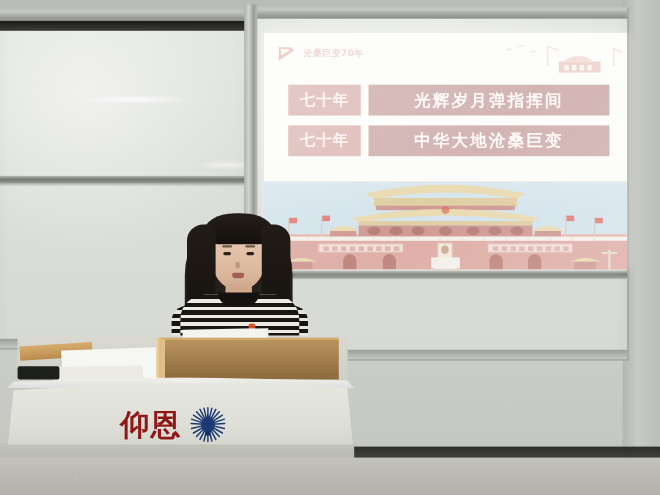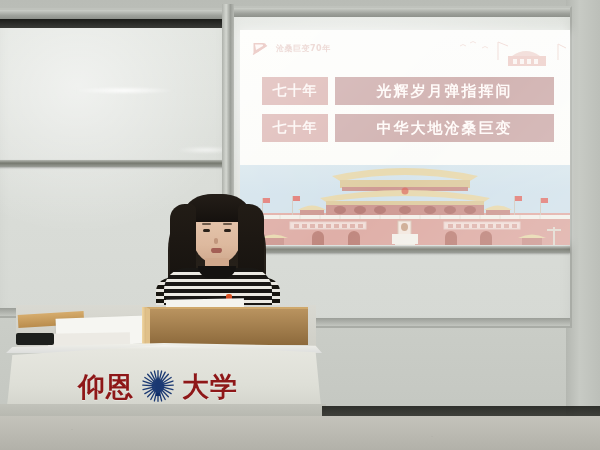--- a/index.html
+++ b/index.html
@@ -545,21 +545,20 @@
               <path d="M20 20 L3.4 14.5"></path>
               <path d="M20 20 L5.4 10.5"></path>
             <path d="M20 20 L8.5 7"></path>
               <path d="M20 20 L12 4.6"></path>
               <path d="M20 20 L16 3.4"></path>
           </g>
           <path d="M20 9 L22.4 17 L22.4 31 L17.6 31 L17.6 17 Z" fill="#12306a"></path>
           <ellipse cx="20" cy="20" rx="7" ry="8" fill="#1c3a73" opacity=".9"></ellipse>
         </svg>
       </span>
-      <span class="pd-char">大学</span>
     </div>
 
     <div class="podium-base"></div>
     <div class="podium-shadow"></div>
   </div>
 
   <div class="wall-bottom-trim"></div>
   <div class="floor-dark"></div>
   <div class="floor"></div>
 

